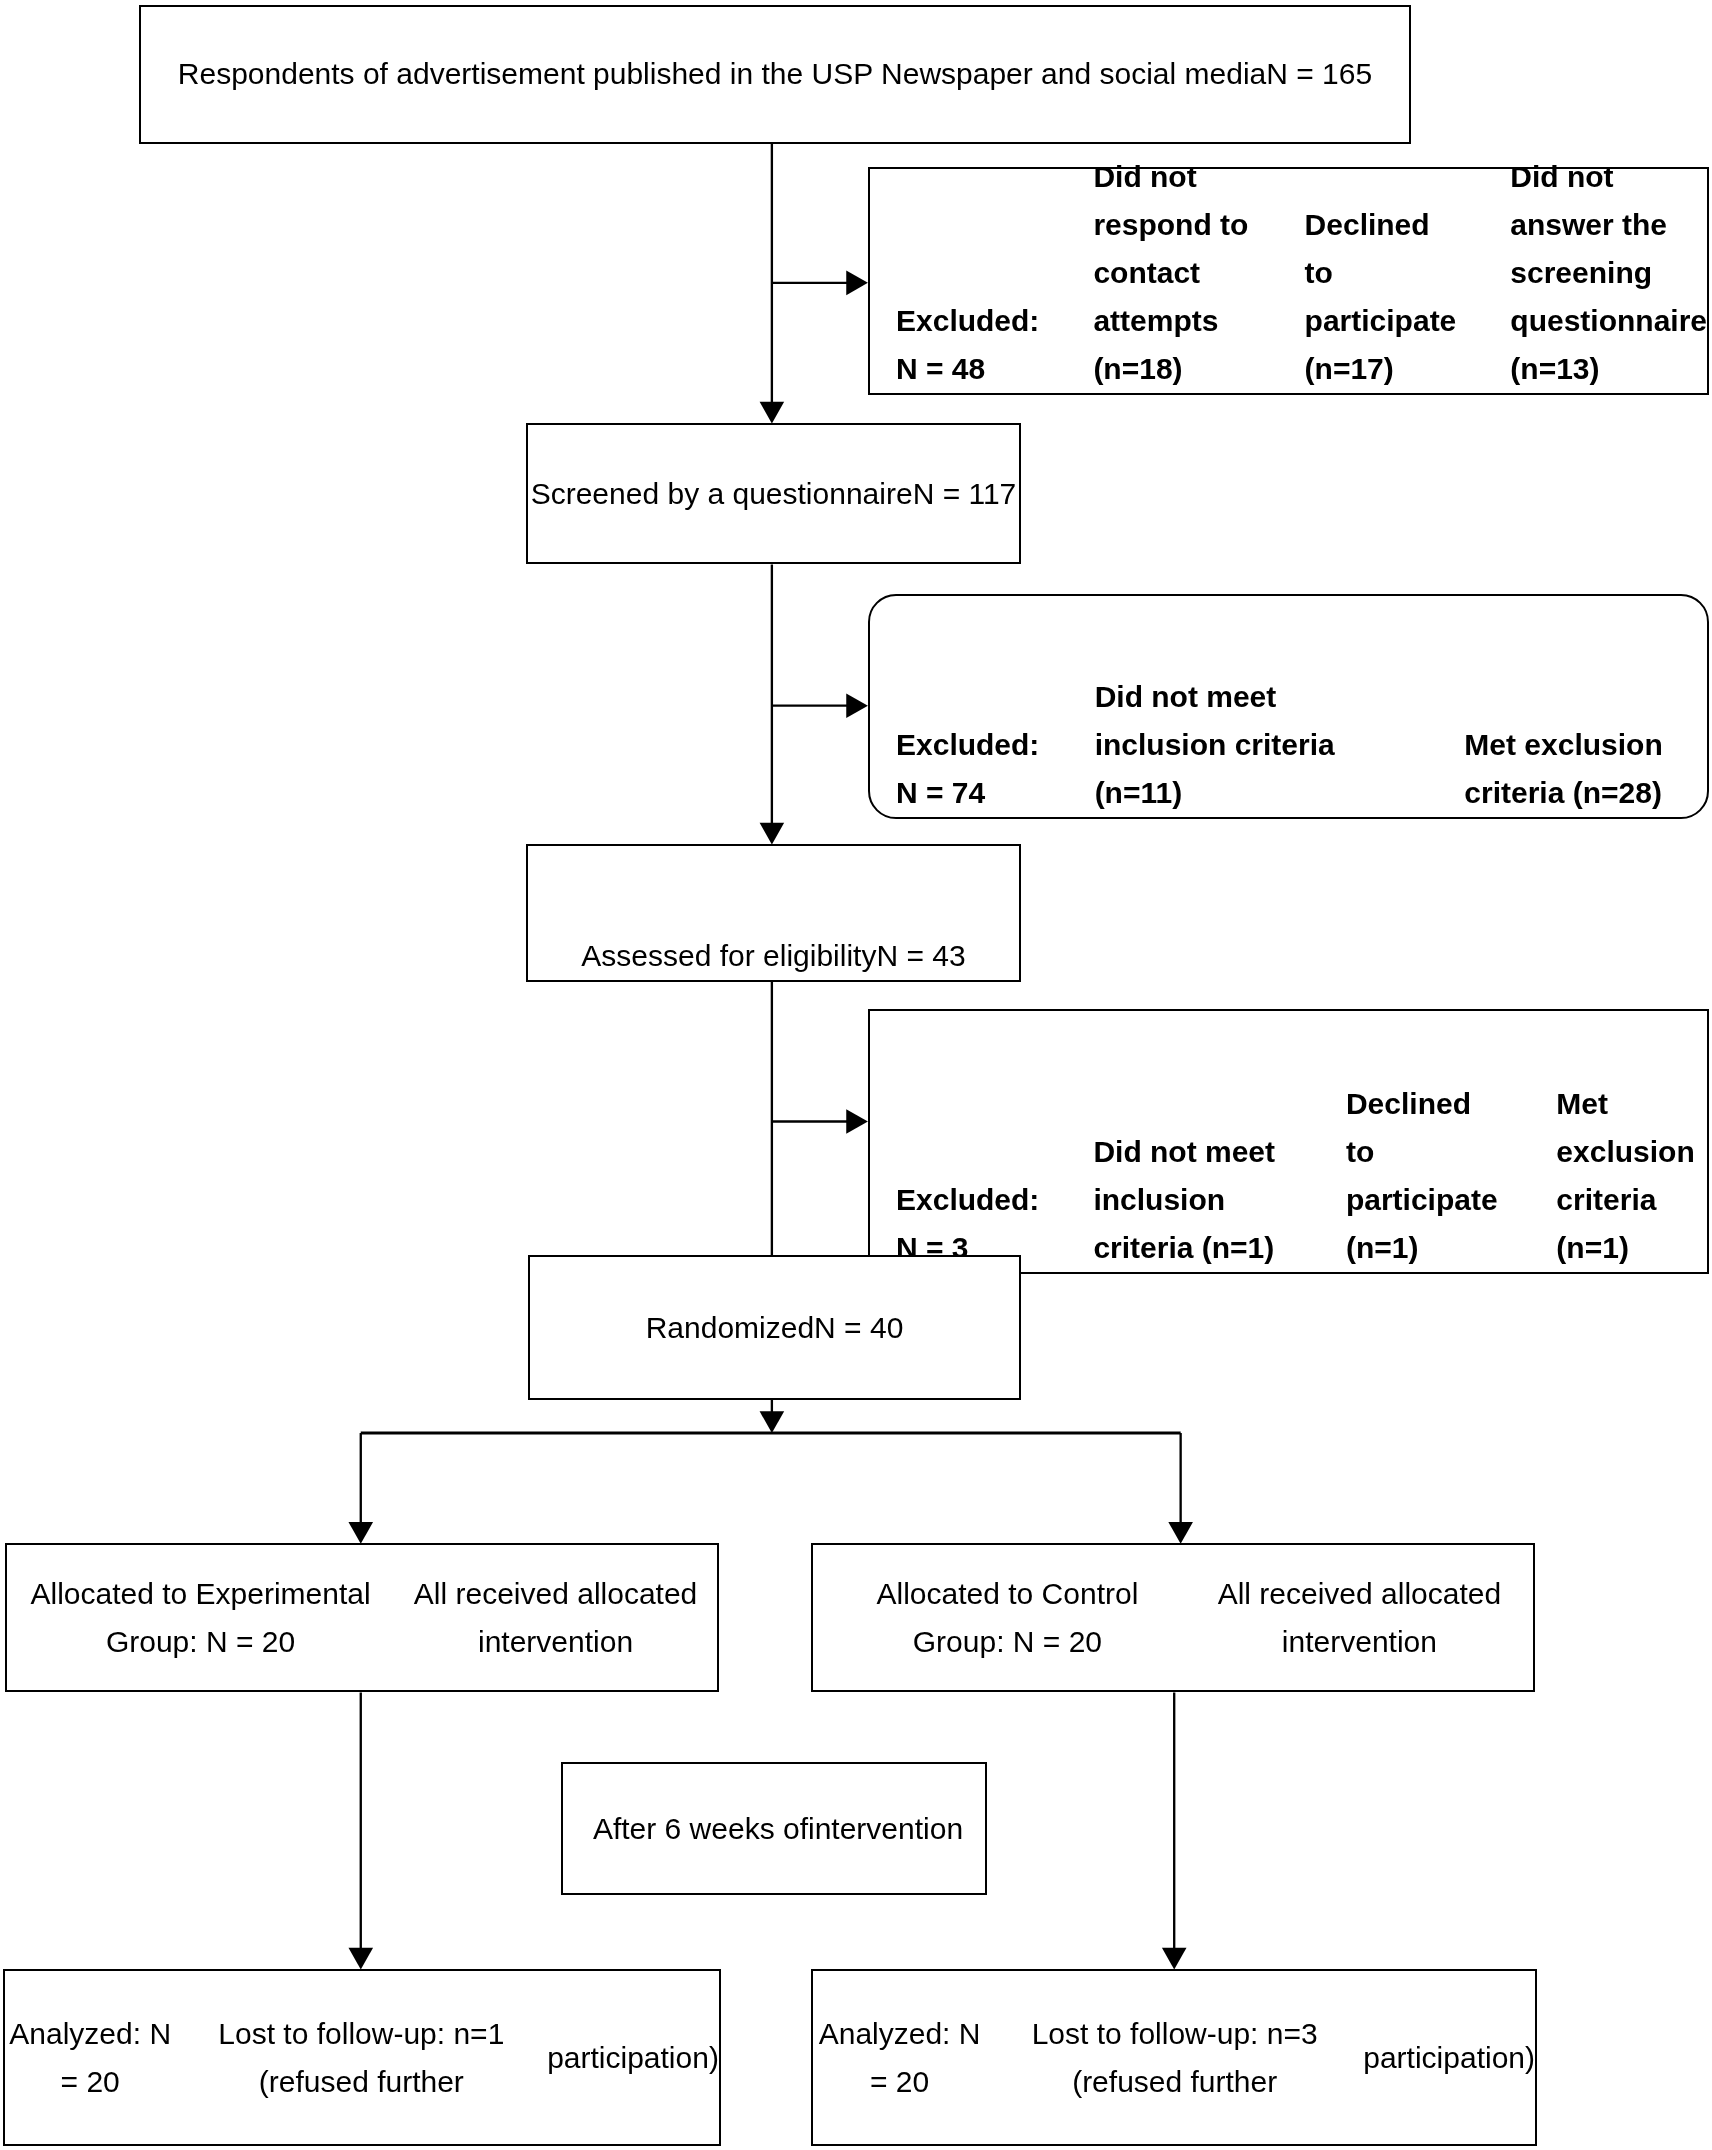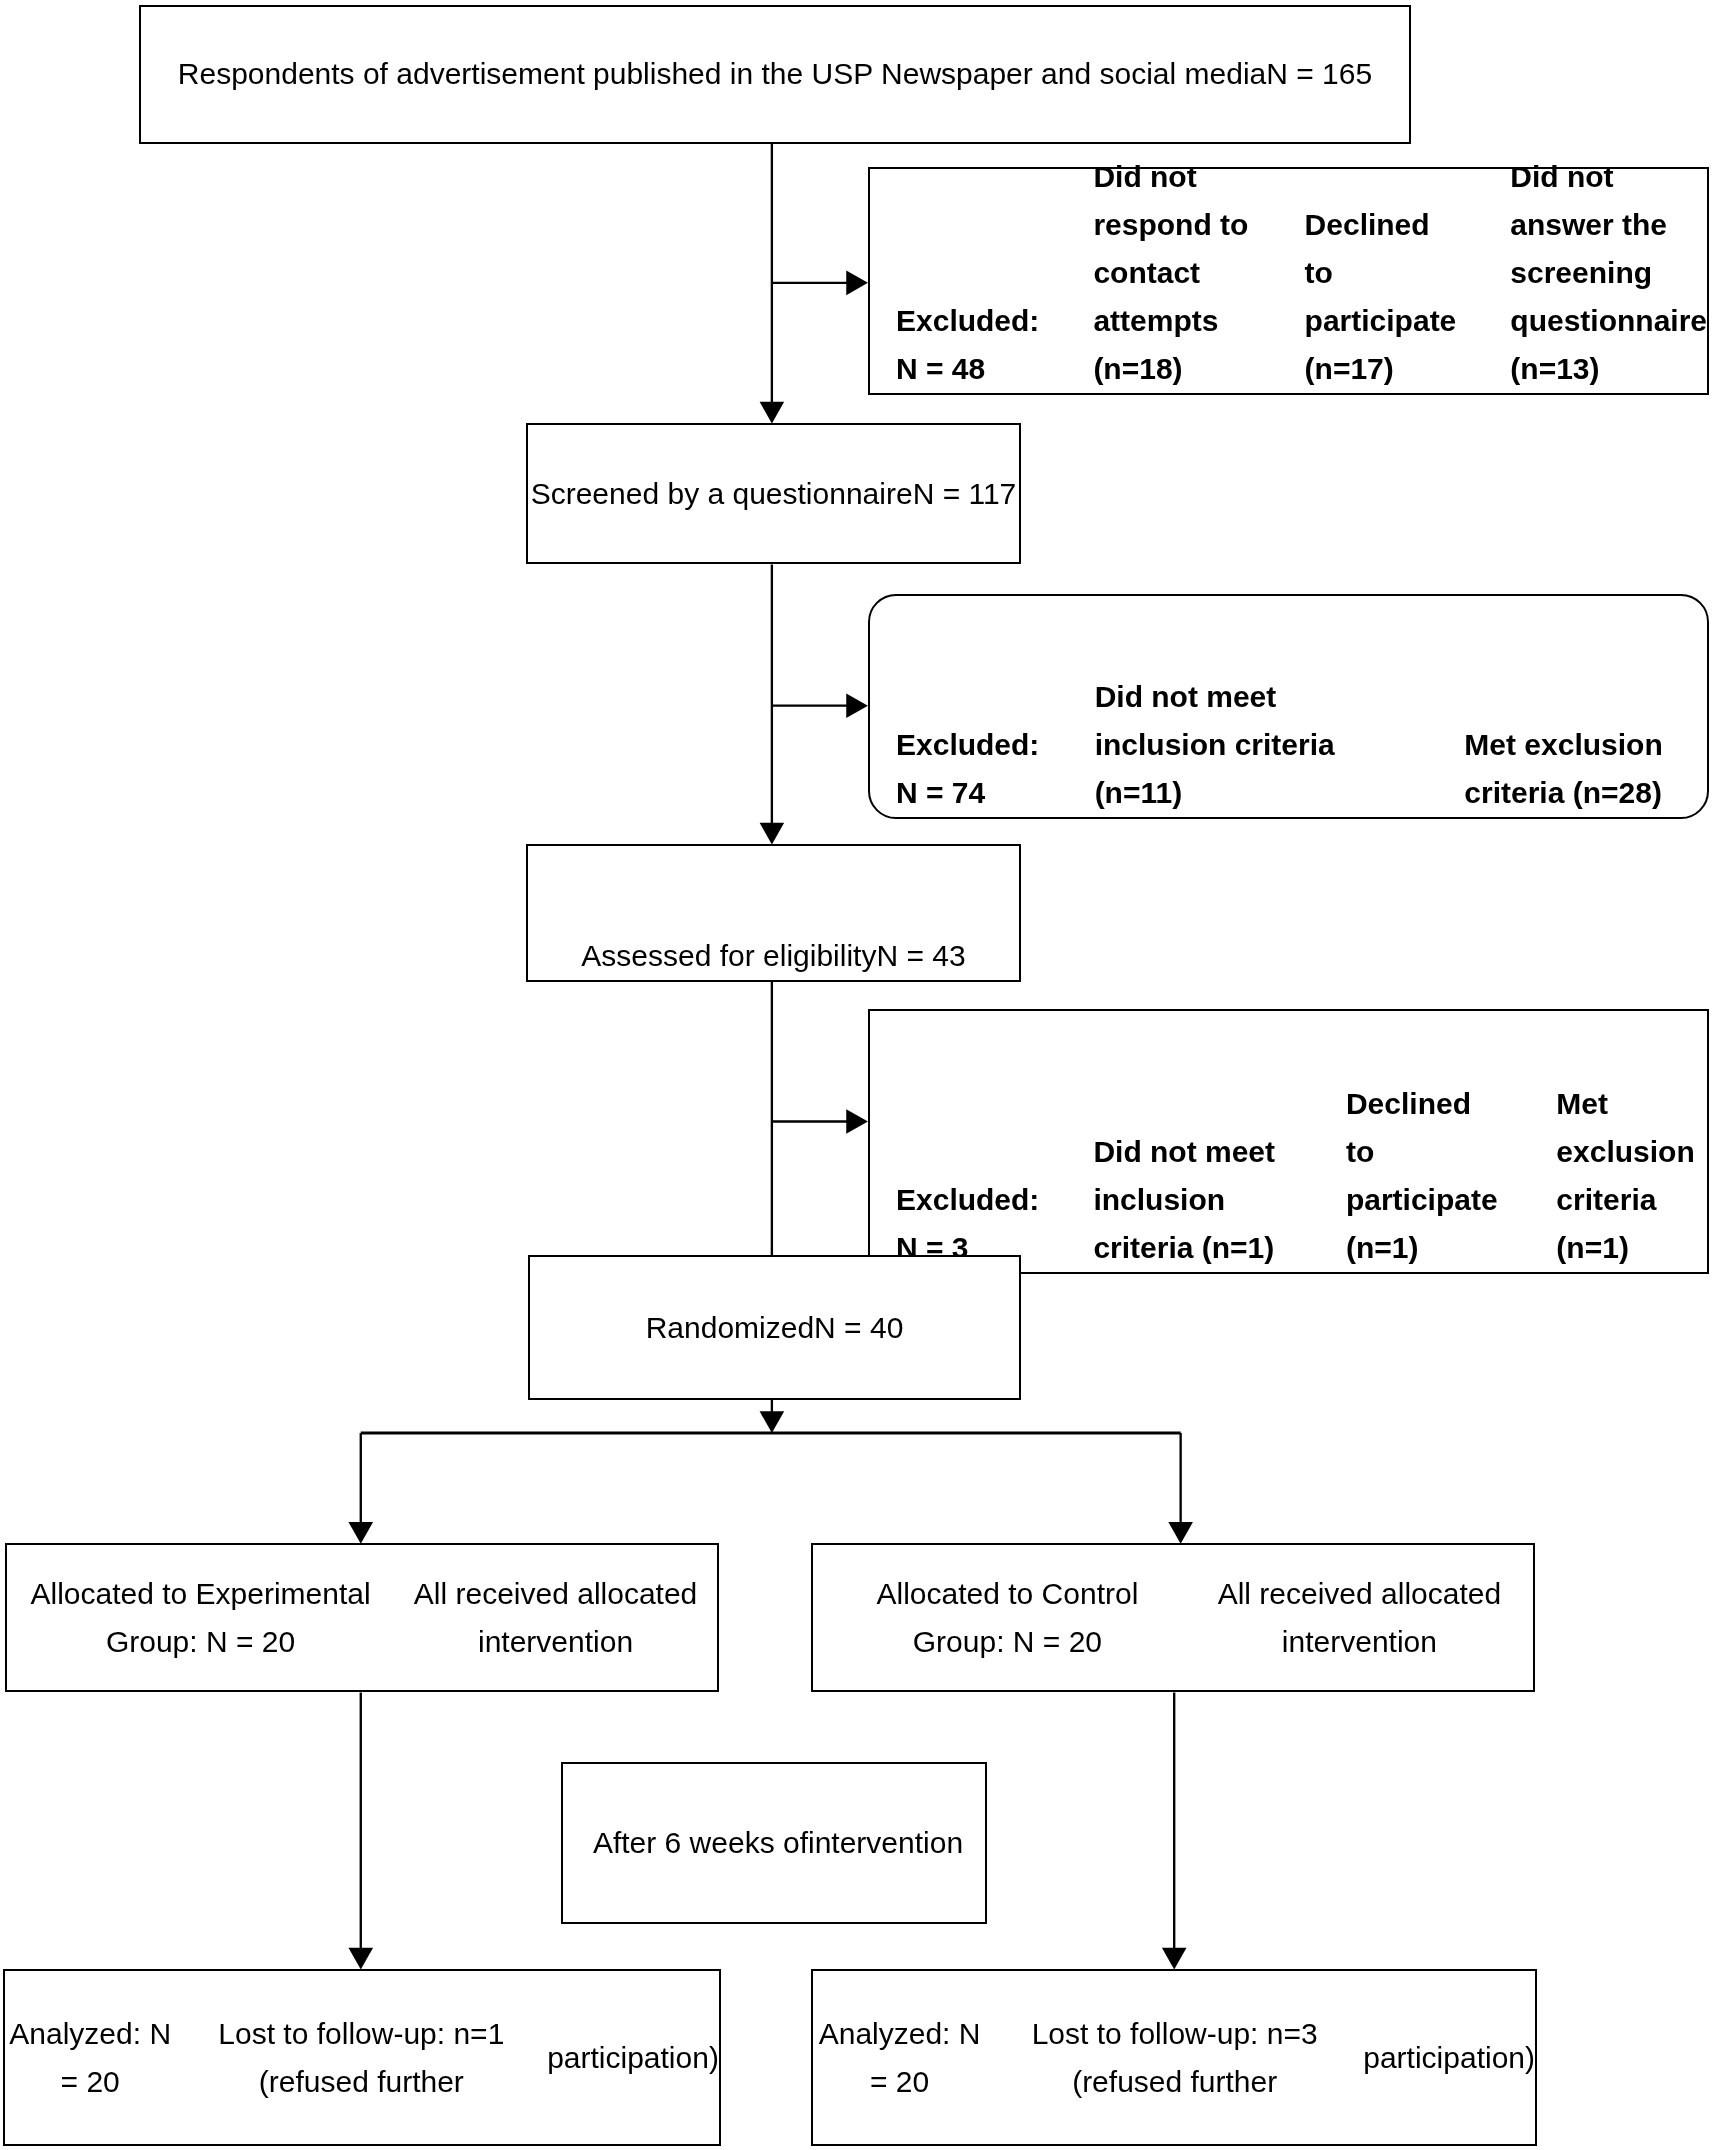--- a/index.html
+++ b/index.html
@@ -48,21 +48,21 @@
   
   #box-respondents        { left: 139px;  top: 4.7px;    width: 1272px; height: 139px; }
   #box-excluded-1         { left: 868px; top: 167px;  width: 841px; height: 228px; }
   #box-screened           { left: 526px;  top: 423px;  width: 495px;  height: 141px; }
   #box-excluded-2         { left: 868px; top: 594px; width: 841px; height: 225px; border-radius: 28px; }
   #box-assessed           { left: 526px;  top: 844px; width: 495px;  height: 138px; align-items: flex-end; }
   #box-excluded-3         { left: 868px; top: 1009px; width: 841px; height: 265px; }
   #box-randomized         { left: 528px;  top: 1255px; width: 493px;  height: 145px; }
   #box-allocated-exp      { left: 4.7px;    top: 1543px; width: 714px; height: 149px; }
   #box-allocated-ctrl     { left: 811px; top: 1543px; width: 724px; height: 149px; padding-left: 16px; }
-  #box-after-6-weeks      { left: 561px;  top: 1762px; width: 426px;  height: 162px; padding-left: 8px; }
+  #box-after-6-weeks      { left: 561px;  top: 1762px; width: 426px;  height: 133px; padding-left: 8px; }
   #box-analyzed-exp       { left: 2.9px;    top: 1969px; width: 718px; height: 177px; }
   #box-analyzed-ctrl      { left: 811px; top: 1969px; width: 726px; height: 177px; }
 </style>
 </head>
 <body>
 
 <div id="canvas">
 
   <svg id="arrows" viewBox="0 0 2925 3673" xmlns="http://www.w3.org/2000/svg">
 

